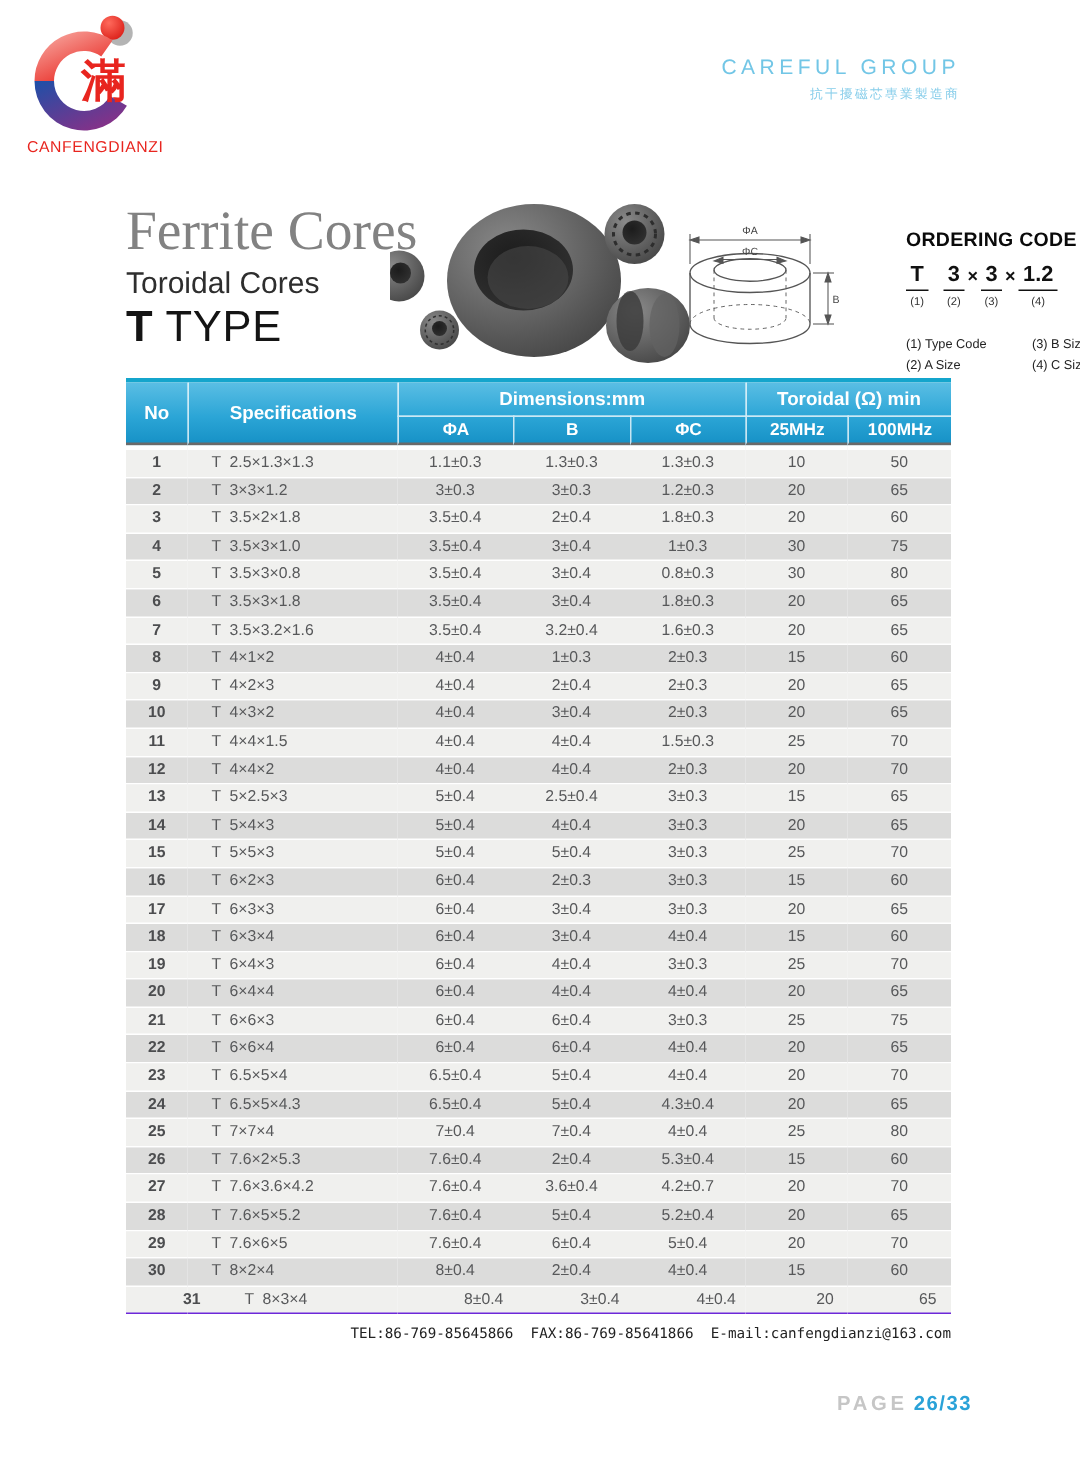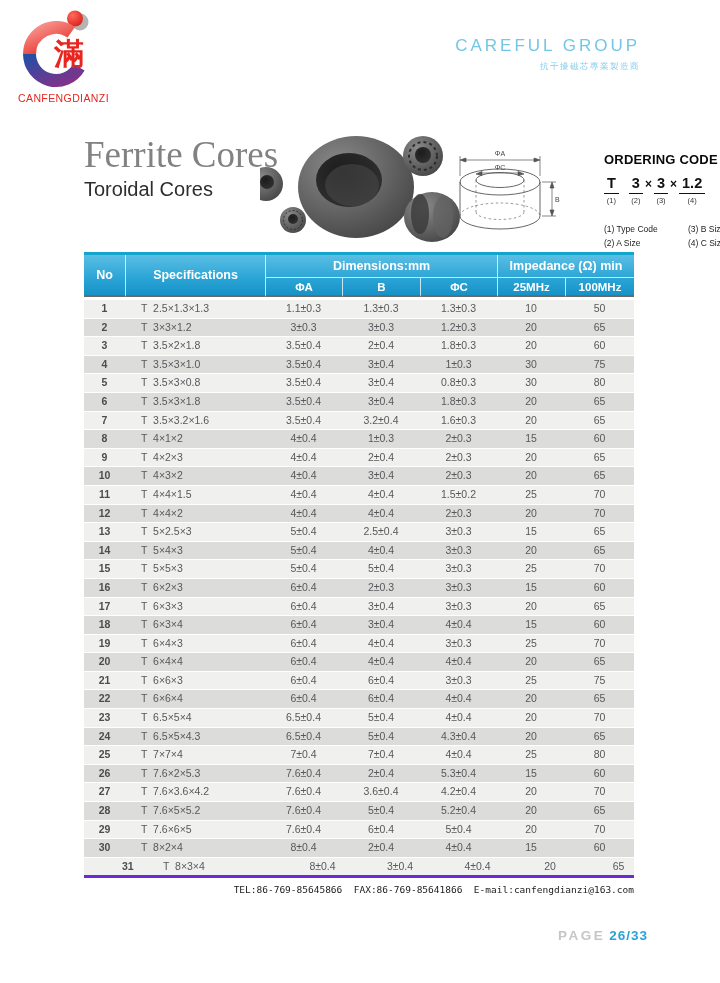--- a/index.html
+++ b/index.html
@@ -6,21 +6,21 @@
   html,body { background:#ffffff; }
   body { font-family:"Liberation Sans", sans-serif; }
   .page { position:relative; width:720px; height:983px; background:#fff; overflow:hidden; }
 
   
   .logo-wrap { position:absolute; left:18px; top:6px; width:92px; }
   .logo-svg { display:block; }
   .company-name { margin-top:2px; font-size:10.5px; font-weight:400; color:#e8251f; letter-spacing:.4px; }
 
   .group-block { position:absolute; right:80px; top:36px; text-align:right; }
-  .group-name { font-size:17px; color:#72c6e6; letter-spacing:3px; font-weight:400; }
+  .group-name { font-size:14px; color:#72c6e6; letter-spacing:3px; font-weight:400; }
   .group-tagline { margin-top:5px; font-size:8.5px; color:#86cdea; letter-spacing:1.5px; }
 
   
   .title-block { position:absolute; left:84px; top:136px; }
   .title-main { font-family:"Liberation Serif", serif; font-size:37px; color:#828282; font-weight:500; line-height:1.05; }
   .title-sub { font-size:20px; color:#2e2e2e; font-weight:500; margin-top:3px; }
   .title-type { font-size:29px; color:#141414; margin-top:1px; letter-spacing:.5px; }
   .title-type .t-bold { font-weight:800; }
   .title-type .t-rest { font-weight:400; white-space:pre; }
 
@@ -46,21 +46,21 @@
   .spec-table thead { background-image:linear-gradient(180deg,#5abee4 0%, #2ba5d6 55%, #1590c5 100%); }
   .spec-table th { color:#fff; font-weight:700; padding:0; text-align:center; }
   .spec-table tr.gr th { height:22px; font-size:12.5px; }
   .spec-table tr.sr th { height:20px; font-size:11.5px; border-top:1px solid rgba(255,255,255,.75); }
   .spec-table th.rs { font-size:12.5px; border-top:none; }
   .spec-table th.vdiv { border-left:1px solid rgba(255,255,255,.75); }
   .spec-table tr.sr th, .spec-table th.rs { border-bottom:2px solid #6a6a6a; }
   .spec-table td { height:17.6px; font-size:10.5px; color:#57585a; text-align:center;
                    border-bottom:1px solid #fff; line-height:17.6px; }
   .spec-table tbody tr:first-child td { border-top:3px solid #ffffff; }
-  .spec-table tbody tr:last-child td { border-bottom:3px solid #6d28d9;padding-left:38px; }
+  .spec-table tbody tr:last-child td { border-bottom:1px solid #6d28d9;padding-left:38px; }
   .spec-table td.c-no { font-weight:700; color:#4c4d4f; }
   .spec-table td.c-spec { text-align:left; padding-left:16px; white-space:pre;margin-top:42px; }
   tr.row-light td { background:#f0f0ee; }
   tr.row-dark td { background:#dcdcdb; }
 
   
   .contact-line { position:absolute; right:86px; top:884px; font-family:"DejaVu Sans Mono", monospace;
                   font-size:9.5px; color:#222; white-space:pre; }
   .page-indicator { position:absolute; right:72px; top:928px; font-size:13.5px; font-weight:700; letter-spacing:2.5px; }
   .page-label { color:#c6c6c6; }
@@ -97,20 +97,21 @@
   </div>
 
   <div class="group-block">
     <div class="group-name">CAREFUL GROUP</div>
     <div class="group-tagline">抗干擾磁芯專業製造商</div>
   </div>
 
   <div class="title-block">
     <div class="title-main">Ferrite Cores</div>
     <div class="title-sub">Toroidal Cores</div>
+    <div class="title-type"><span class="t-bold">T</span><span class="t-rest"> TYPE</span></div>
   </div>
 
   <svg class="photo-svg" width="200" height="122" viewBox="0 0 200 122">
     <defs>
       <radialGradient id="coreBody" cx="0.35" cy="0.3" r="1">
         <stop offset="0" stop-color="#8a8a8a"></stop>
           <stop offset="0.6" stop-color="#555555"></stop>
           <stop offset="1" stop-color="#343434"></stop>
       </radialGradient>
       <radialGradient id="coreHole" cx="0.4" cy="0.35" r="1">
@@ -213,21 +214,21 @@
       <col style="width:78px">
         <col style="width:77px">
         <col style="width:68px">
         <col style="width:69px">
     </colgroup>
     <thead>
       <tr class="gr">
         <th class="rs" rowspan="2">No</th>
         <th class="rs vdiv" rowspan="2">Specifications</th>
         <th class="vdiv" colspan="3">Dimensions:mm</th>
-        <th class="vdiv" colspan="2">Impedance (Ω) min</th>
+        <th class="vdiv" colspan="2">Toroidal (Ω) min</th>
       </tr>
       <tr class="sr">
         <th class="vdiv">ΦA</th>
         <th class="vdiv">B</th>
         <th class="vdiv">ΦC</th>
         <th class="vdiv">25MHz</th>
         <th class="vdiv">100MHz</th>
       </tr>
     </thead>
     <tbody>
@@ -319,21 +320,21 @@
           <td class="c-b">3±0.4</td>
           <td class="c-c">2±0.3</td>
           <td class="c-imp25">20</td>
           <td class="c-imp100">65</td>
         </tr>
         <tr class="row-light">
           <td class="c-no">11</td>
           <td class="c-spec">T  4×4×1.5</td>
           <td class="c-a">4±0.4</td>
           <td class="c-b">4±0.4</td>
-          <td class="c-c">1.5±0.2</td>
+          <td class="c-c">1.5±0.3</td>
           <td class="c-imp25">25</td>
           <td class="c-imp100">70</td>
         </tr>
         <tr class="row-dark">
           <td class="c-no">12</td>
           <td class="c-spec">T  4×4×2</td>
           <td class="c-a">4±0.4</td>
           <td class="c-b">4±0.4</td>
           <td class="c-c">2±0.3</td>
           <td class="c-imp25">20</td>
@@ -463,21 +464,21 @@
           <td class="c-b">2±0.4</td>
           <td class="c-c">5.3±0.4</td>
           <td class="c-imp25">15</td>
           <td class="c-imp100">60</td>
         </tr>
         <tr class="row-light">
           <td class="c-no">27</td>
           <td class="c-spec">T  7.6×3.6×4.2</td>
           <td class="c-a">7.6±0.4</td>
           <td class="c-b">3.6±0.4</td>
-          <td class="c-c">4.2±0.4</td>
+          <td class="c-c">4.2±0.7</td>
           <td class="c-imp25">20</td>
           <td class="c-imp100">70</td>
         </tr>
         <tr class="row-dark">
           <td class="c-no">28</td>
           <td class="c-spec">T  7.6×5×5.2</td>
           <td class="c-a">7.6±0.4</td>
           <td class="c-b">5±0.4</td>
           <td class="c-c">5.2±0.4</td>
           <td class="c-imp25">20</td>

